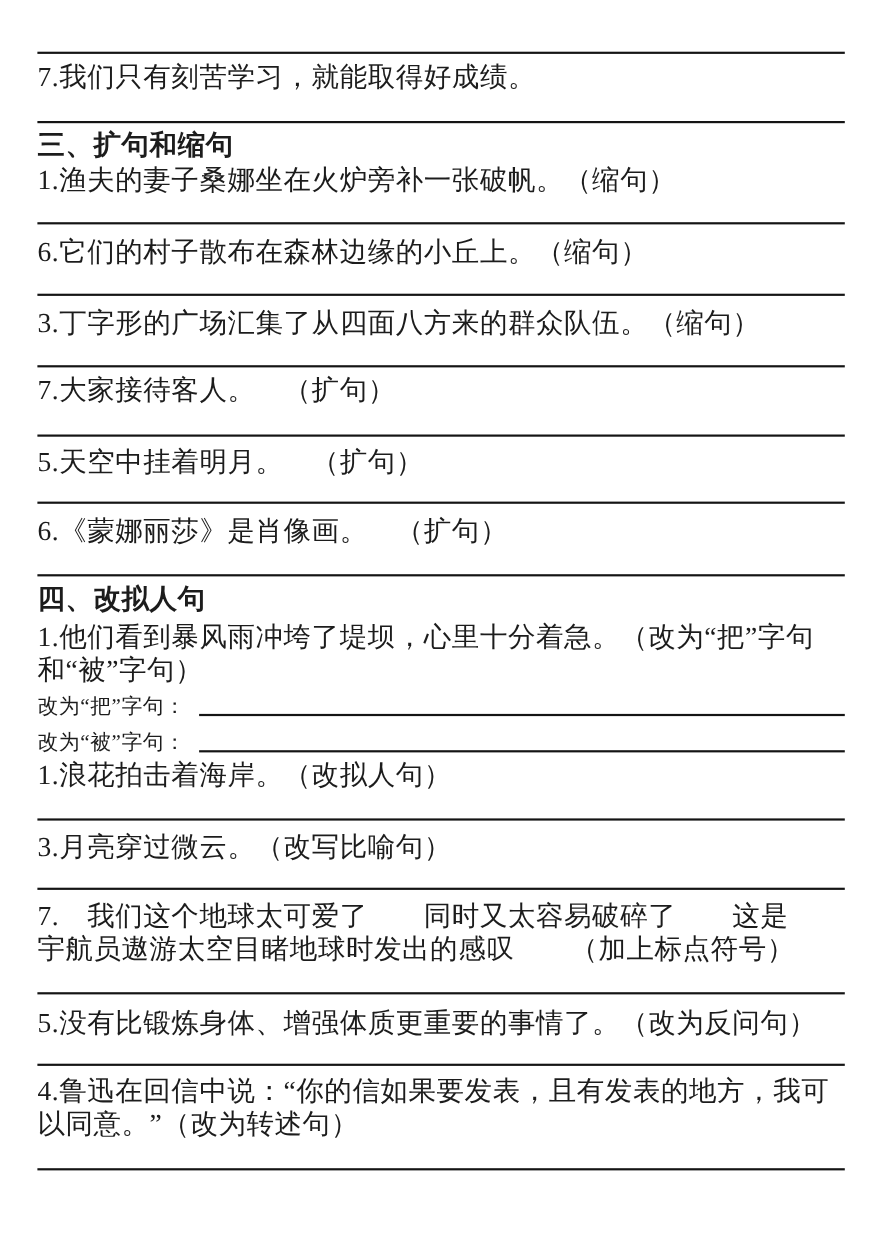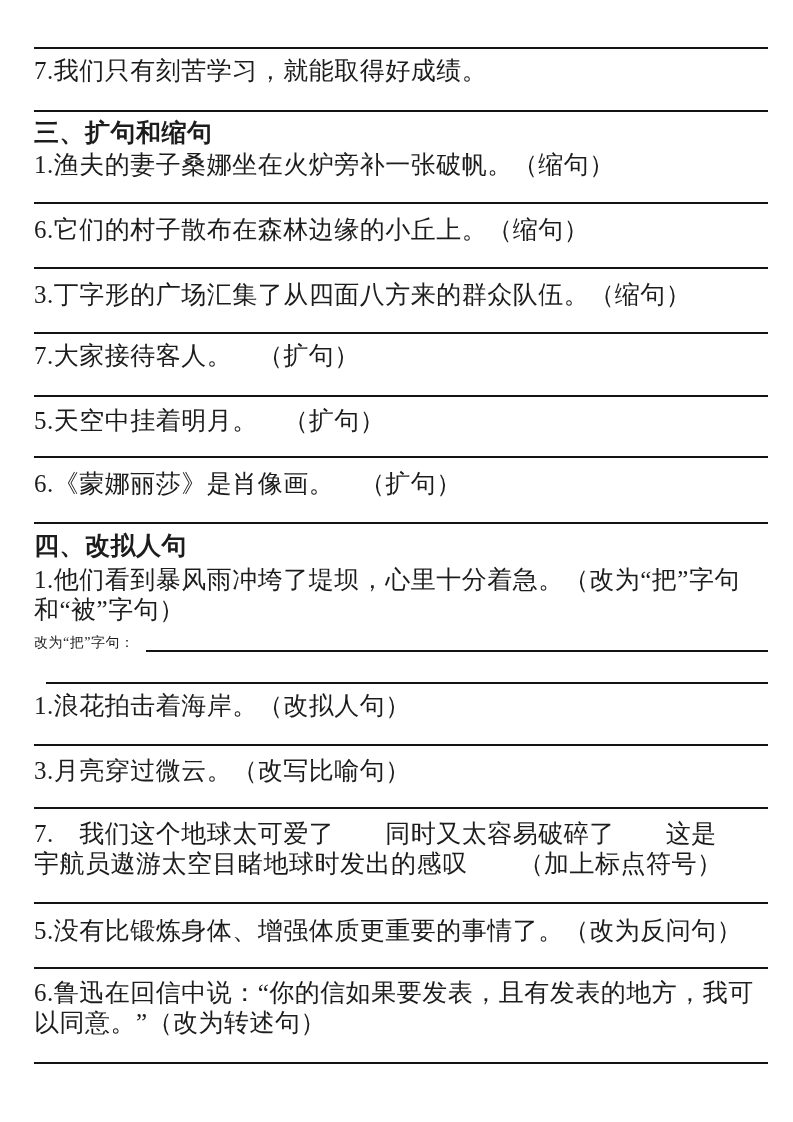--- a/index.html
+++ b/index.html
@@ -32,22 +32,22 @@
   }
   .q.narrow { width: 704px; }
   .heading {
     font-weight: bold;
   }
   .fill-row {
     position: absolute;
     left: 34px;
     width: 734px;
     display: flex;
-    align-items: center;
-    font-size: 14px;
+    align-items: flex-start;
+    font-size: 19px;
     line-height: 28px;
     letter-spacing: 0.5px;
   }
   .fill-label { white-space: nowrap; flex: 0 0 auto; }
   .fill-line {
     flex: 1 1 auto;
     border-bottom: 2px solid #141414;
     margin-left: 12px;
     margin-bottom: 4px;
     height: 20px;
@@ -83,29 +83,30 @@
 
 <div class="q heading" style="top:531px">四、改拟人句</div>
 
 <div class="q" style="top:565px">1.他们看到暴风雨冲垮了堤坝，心里十分着急。（改为“把”字句和“被”字句）</div>
 
 <div class="fill-row" style="top:629px">
   <span class="fill-label">改为“把”字句：</span>
   <span class="fill-line"></span>
 </div>
 <div class="fill-row" style="top:662px">
+  <span class="fill-label">改为“被”字句：</span>
   <span class="fill-line"></span>
 </div>
 
 <div class="q" style="top:691px">1.浪花拍击着海岸。（改拟人句）</div>
 <div class="rule" style="top:744px"></div>
 
 <div class="q" style="top:756px">3.月亮穿过微云。（改写比喻句）</div>
 <div class="rule" style="top:807px"></div>
 
 <div class="q narrow" style="top:819px">7.　我们这个地球太可爱了　　同时又太容易破碎了　　这是宇航员遨游太空目睹地球时发出的感叹　　（加上标点符号）</div>
 <div class="rule" style="top:902px"></div>
 
 <div class="q" style="top:916px">5.没有比锻炼身体、增强体质更重要的事情了。（改为反问句）</div>
 <div class="rule" style="top:967px"></div>
 
-<div class="q" style="top:978px">6.鲁迅在回信中说：“你的信如果要发表，且有发表的地方，我可以同意。”（改为转述句）</div>
+<div class="q" style="top:978px">4.鲁迅在回信中说：“你的信如果要发表，且有发表的地方，我可以同意。”（改为转述句）</div>
 <div class="rule" style="top:1062px"></div>
 
 </body></html>

